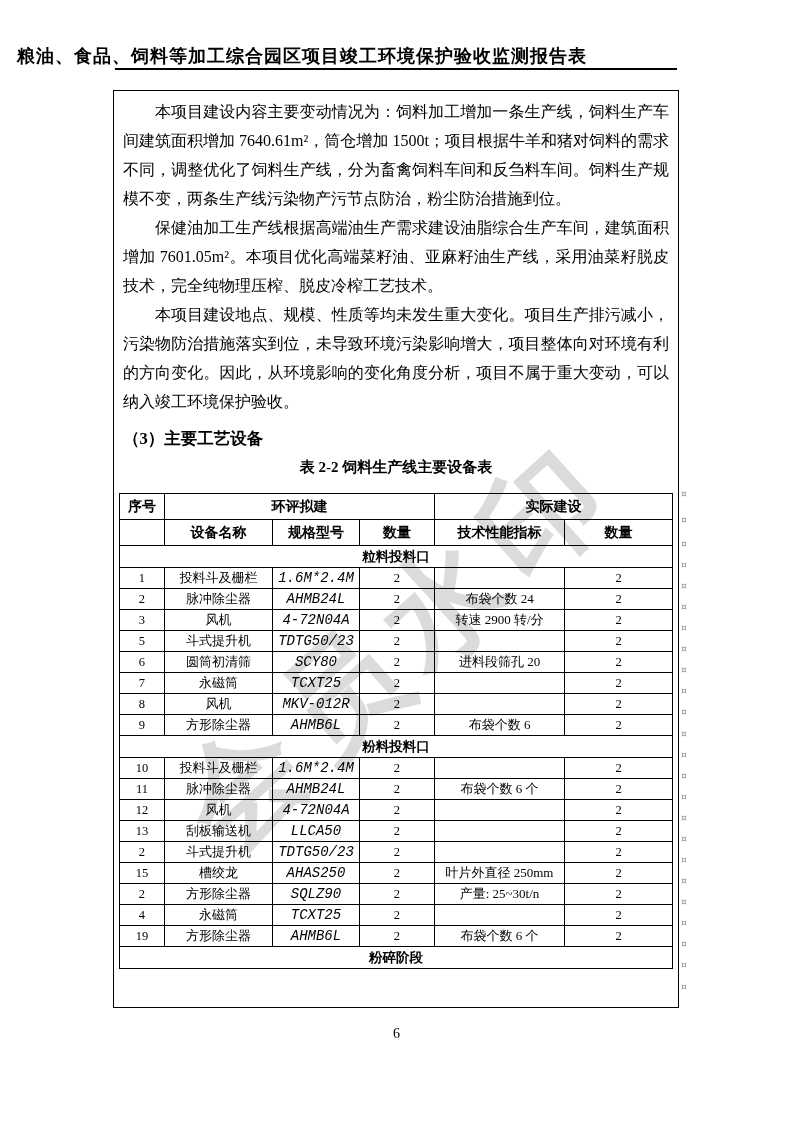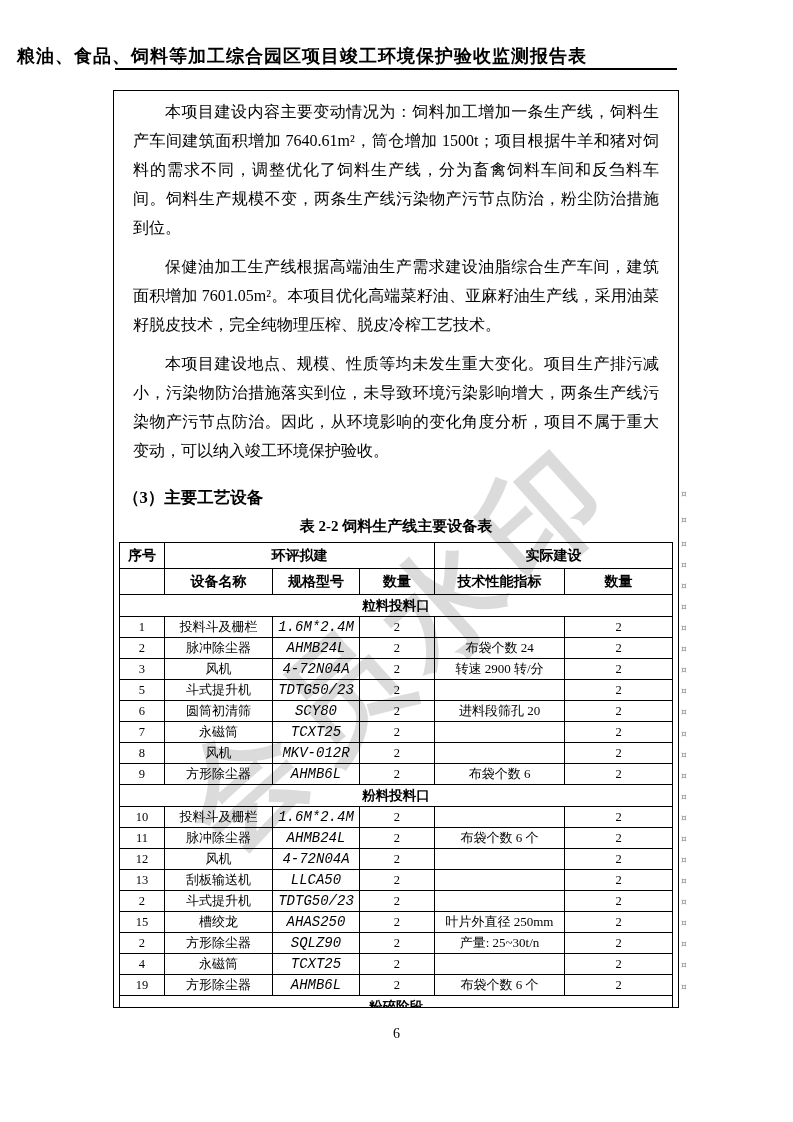--- a/index.html
+++ b/index.html
@@ -38,35 +38,35 @@
   }
   .content-box{
     position:absolute;top:90px;left:113px;
     width:564px;height:916px;
     border:1px solid #000;
     background:transparent;
     z-index:1;
     overflow:hidden;
   }
   .para{
-    margin:10px;padding:0 9px;
+    margin:0;padding:0 9px;
     font-size:16px;line-height:29px;
     text-indent:2em;text-align:justify;
   }
   .para.first{margin-top:6px;}
   .sec-heading{
     font-size:16.5px;font-weight:bold;
     padding:12px 9px 2px 9px;
   }
   .table-title{
     text-align:center;font-weight:bold;
     font-size:15px;padding:6px 0 4px 0;
   }
   table.equip{
-    margin:2px auto;
+    margin:12px auto;
     border-collapse:collapse;
     table-layout:fixed;
     width:553px;
   }
   table.equip th,table.equip td{
     border:1px solid #000;
     text-align:center;
     padding:0 2px;
     overflow:hidden;
     white-space:nowrap;
@@ -107,21 +107,21 @@
 <div class="page">
 
   <div class="watermark">会员水印</div>
 
   <div class="doc-header">粮油、食品、饲料等加工综合园区项目竣工环境保护验收监测报告表</div>
   <div class="header-rule"></div>
 
   <div class="content-box">
     <p class="para first">本项目建设内容主要变动情况为：饲料加工增加一条生产线，饲料生产车间建筑面积增加 7640.61m²，筒仓增加 1500t；项目根据牛羊和猪对饲料的需求不同，调整优化了饲料生产线，分为畜禽饲料车间和反刍料车间。饲料生产规模不变，两条生产线污染物产污节点防治，粉尘防治措施到位。</p>
     <p class="para">保健油加工生产线根据高端油生产需求建设油脂综合生产车间，建筑面积增加 7601.05m²。本项目优化高端菜籽油、亚麻籽油生产线，采用油菜籽脱皮技术，完全纯物理压榨、脱皮冷榨工艺技术。</p>
-    <p class="para">本项目建设地点、规模、性质等均未发生重大变化。项目生产排污减小，污染物防治措施落实到位，未导致环境污染影响增大，两条生产线污染物产污节点防治。因此，从环境影响的变化角度分析，项目不属于重大变动，可以纳入竣工环境保护验收。</p>
+    <p class="para">本项目建设地点、规模、性质等均未发生重大变化。项目生产排污减小，污染物防治措施落实到位，未导致环境污染影响增大，项目整体向对环境有利的方向变化。因此，从环境影响的变化角度分析，项目不属于重大变动，可以纳入竣工环境保护验收。</p>
 
     <div class="sec-heading">（3）主要工艺设备</div>
     <div class="table-title">表 2-2  饲料生产线主要设备表</div>
 
     <table class="equip">
       <colgroup>
         <col style="width:45px">
           <col style="width:108px">
           <col style="width:87px">
         <col style="width:75px">

